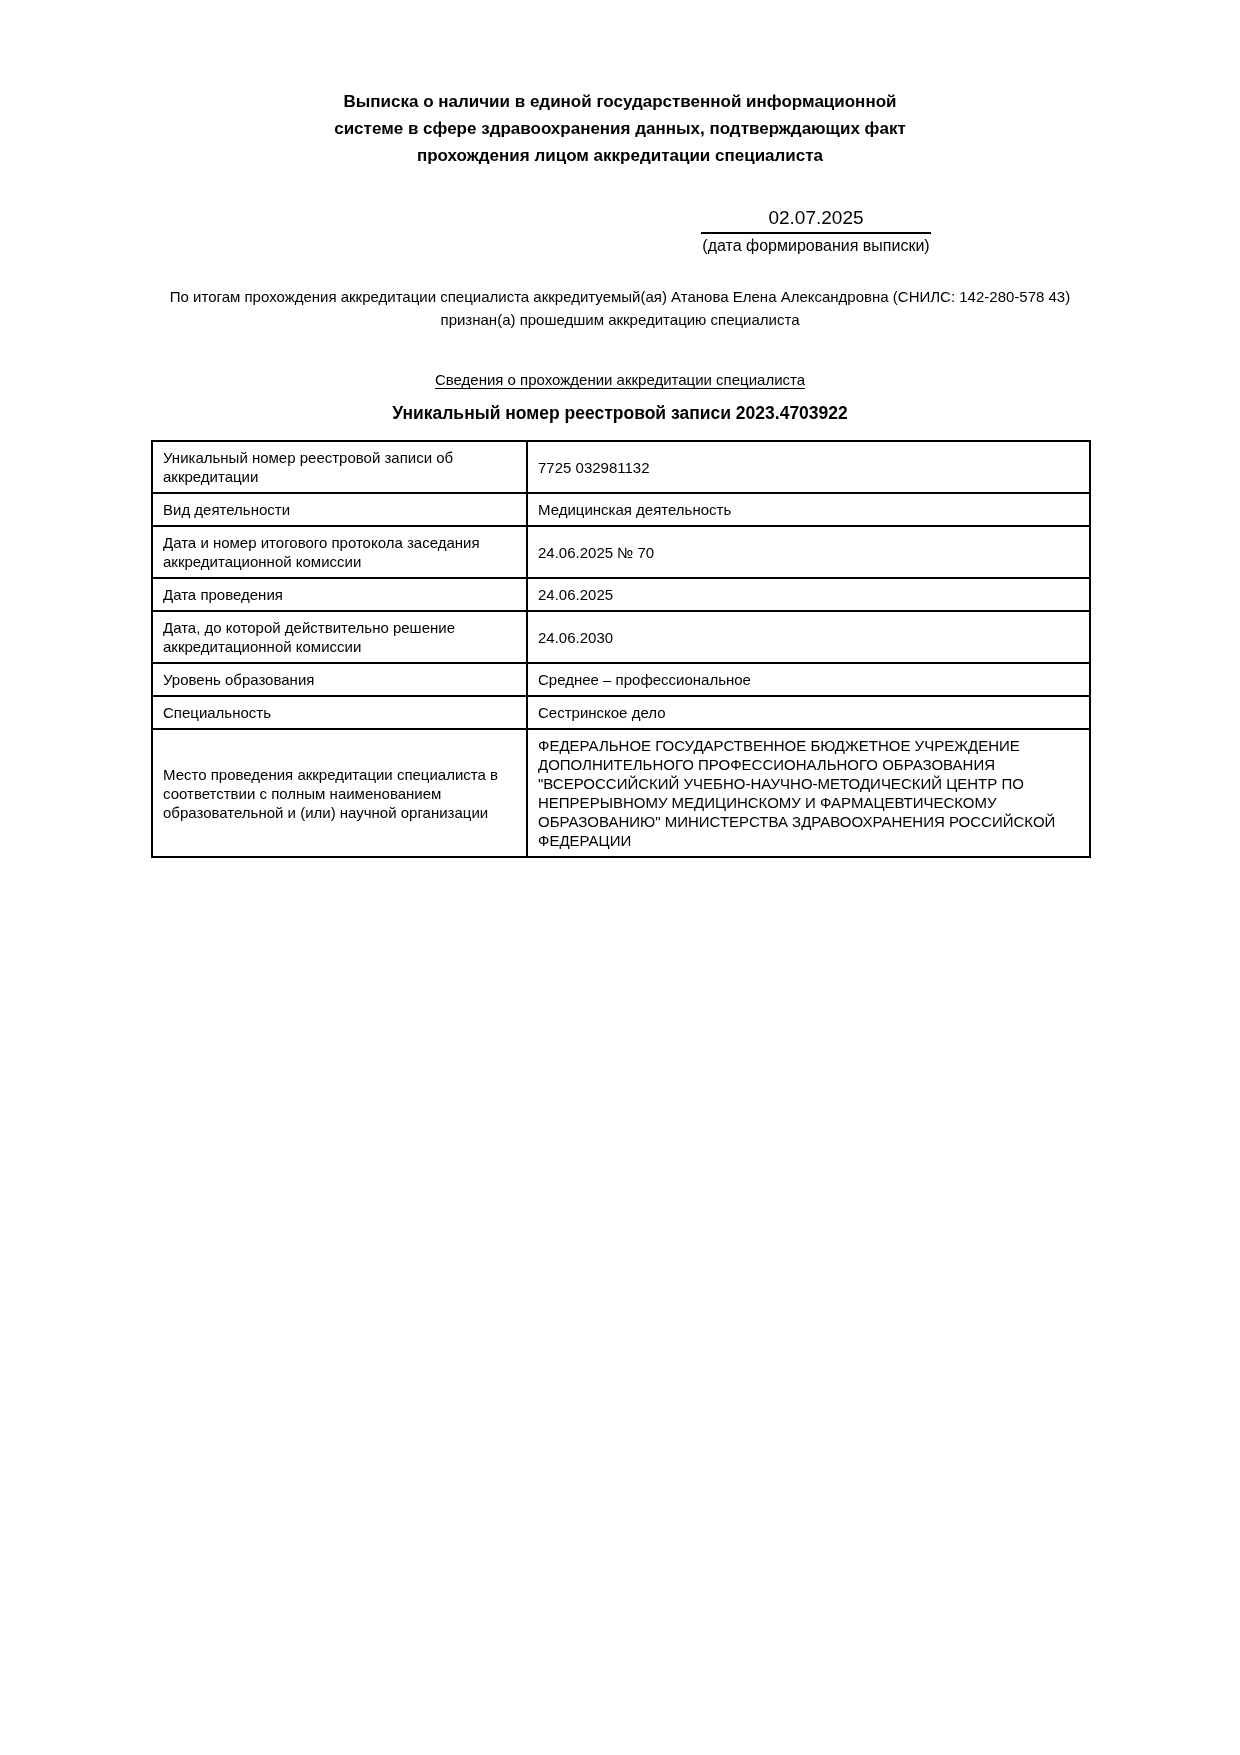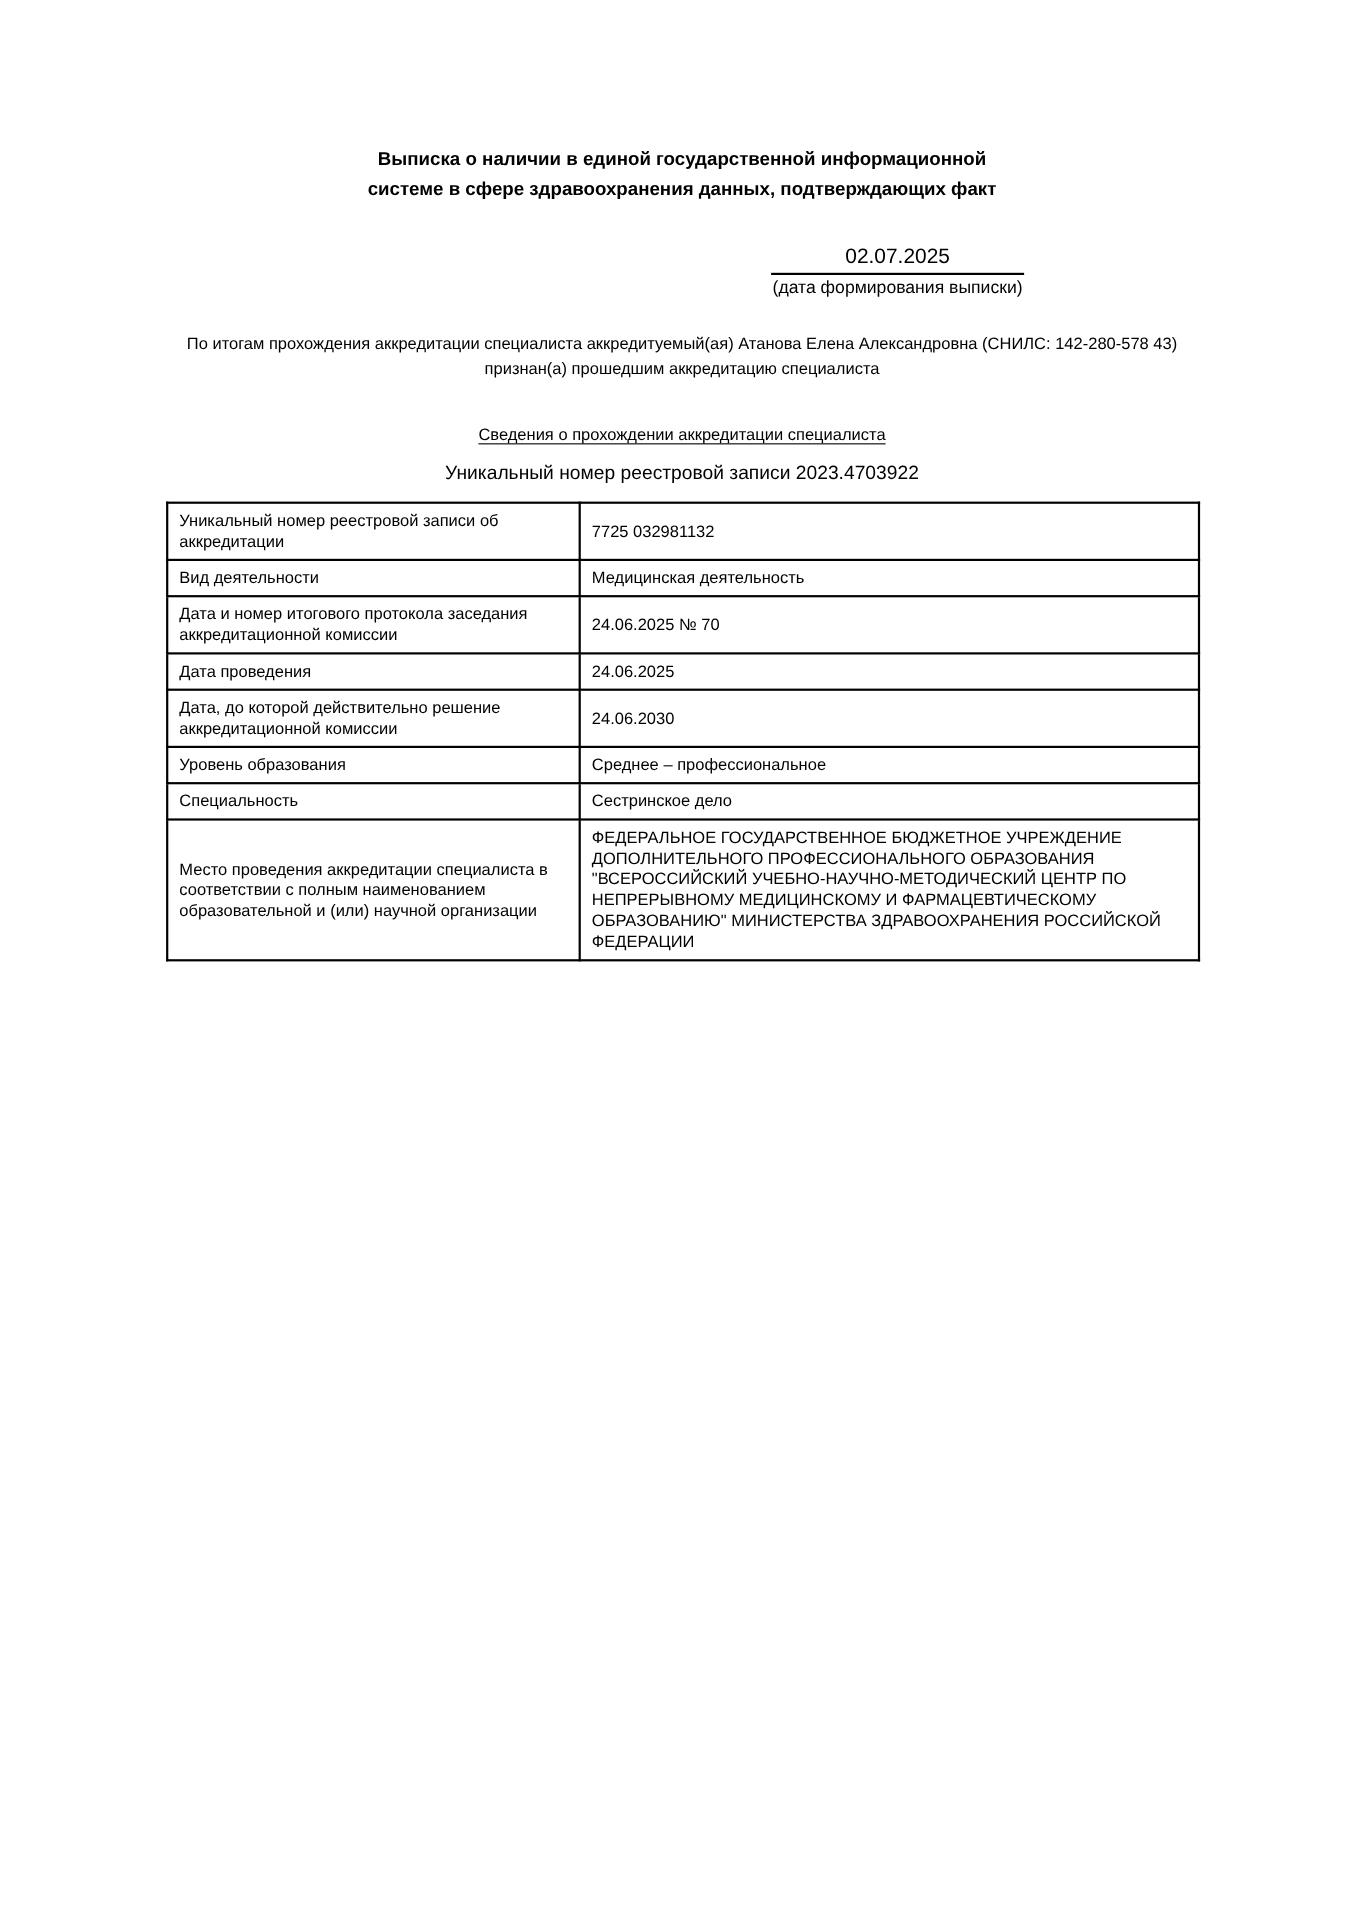--- a/index.html
+++ b/index.html
@@ -11,22 +11,22 @@
     position: relative;
     width: 1240px;
     height: 1755px;
     background: #ffffff;
     color: #000000;
     font-family: "Liberation Sans", sans-serif;
     overflow: hidden;
   }
   .content {
     width: 938px;
-    margin: 17px auto;
-    padding-top: 114px;
+    margin: 0 auto;
+    padding-top: 88px;
   }
   .doc-title {
     margin: 0;
     text-align: center;
     font-size: 17px;
     font-weight: bold;
     line-height: 27px;
   }
   .date-block {
     width: 230px;
@@ -52,21 +52,21 @@
     margin-top: 40px;
     text-align: center;
     font-size: 15px;
     text-decoration: underline;
     text-underline-offset: 3px;
   }
   .registry-heading {
     margin-top: 15px;
     text-align: center;
     font-size: 17.5px;
-    font-weight: normal;
+    font-weight: bold;
   }
   table.details {
     border-collapse: collapse;
     width: 938px;
     margin-top: 16px;
     table-layout: fixed;
   }
   table.details td {
     border: 2px solid #000000;
     padding: 6px 10px;
@@ -80,20 +80,21 @@
 </style>
 </head>
 <body>
 
 <div class="page">
   <div class="content">
 
     <h1 class="doc-title">
       <div>Выписка о наличии в единой государственной информационной</div>
       <div>системе в сфере здравоохранения данных, подтверждающих факт</div>
+      <div>прохождения лицом аккредитации специалиста</div>
     </h1>
 
     <div class="date-block">
       <div class="date-value">02.07.2025</div>
       <div class="date-caption">(дата формирования выписки)</div>
     </div>
 
     <p class="intro">По итогам прохождения аккредитации специалиста аккредитуемый(ая) Атанова Елена Александровна (СНИЛС: 142-280-578 43) признан(а) прошедшим аккредитацию специалиста</p>
 
     <div class="section-heading">Сведения о прохождении аккредитации специалиста</div>

